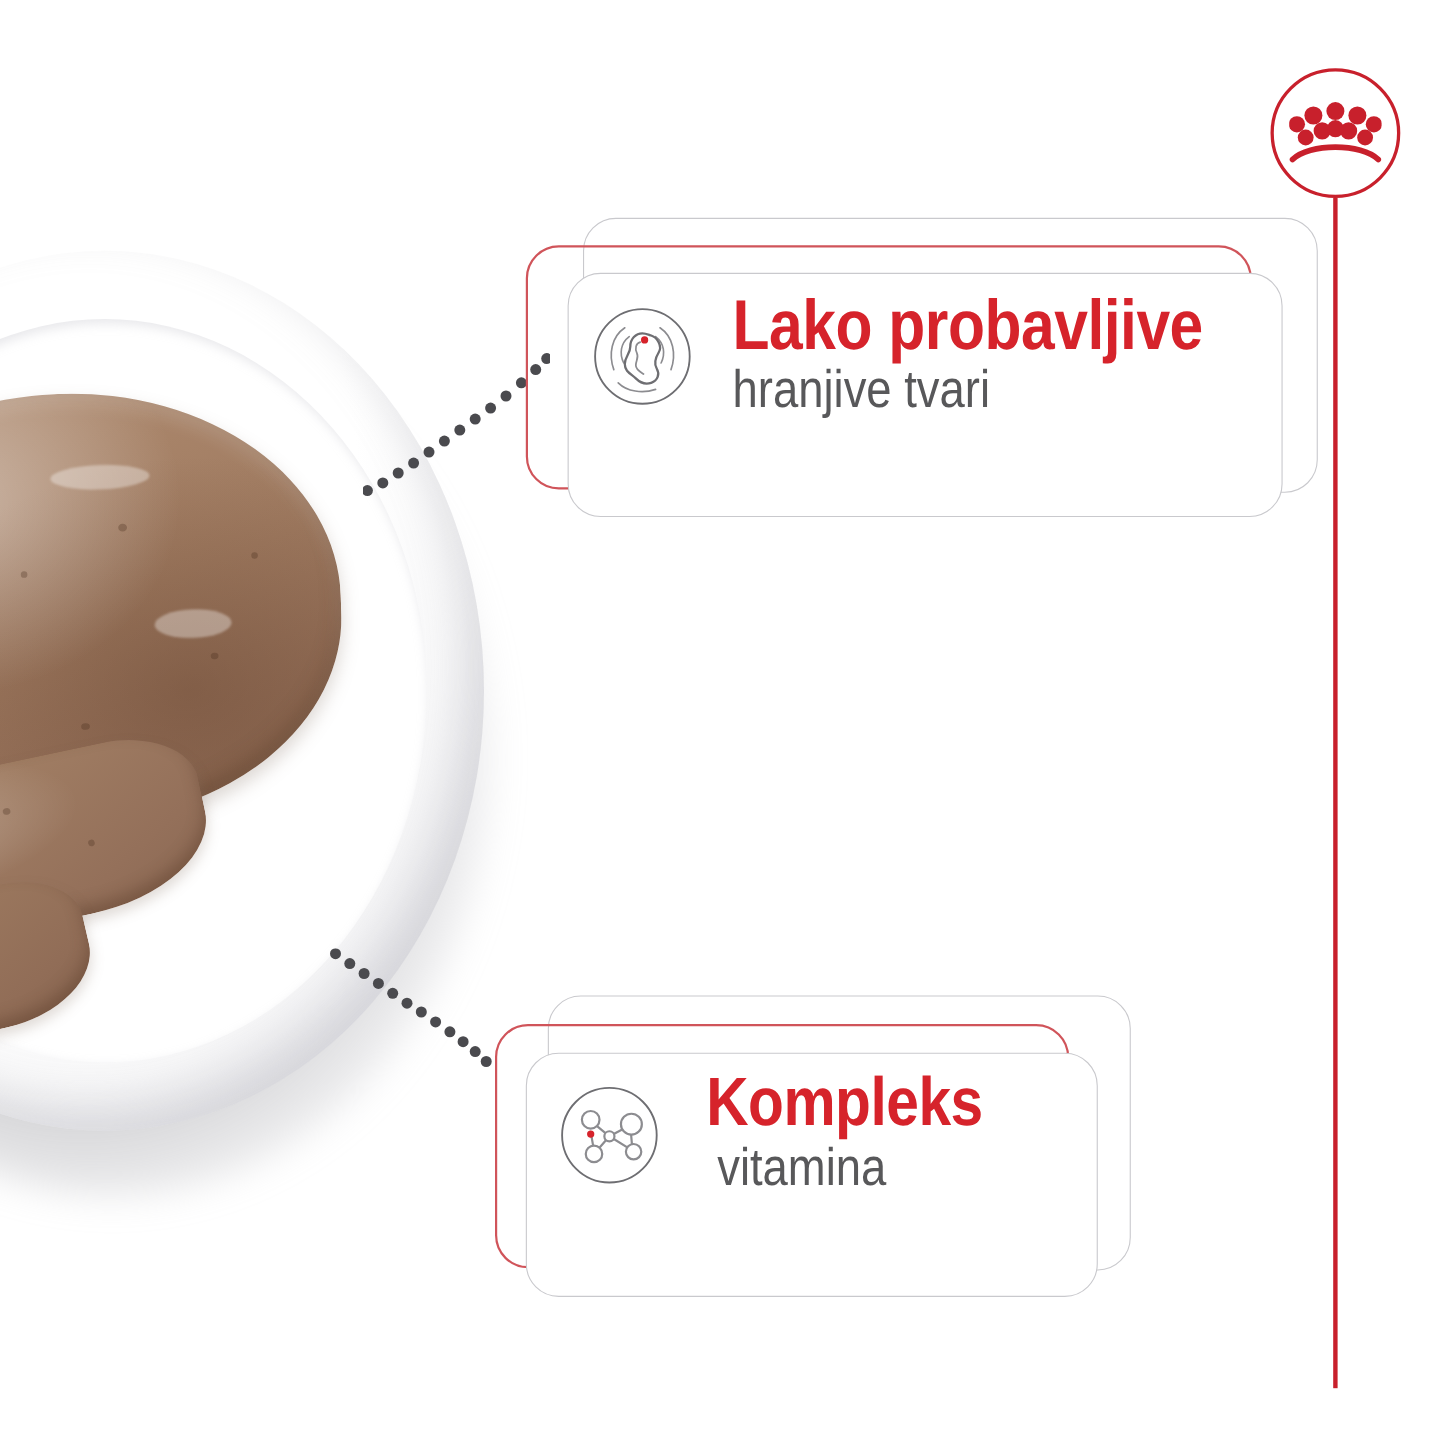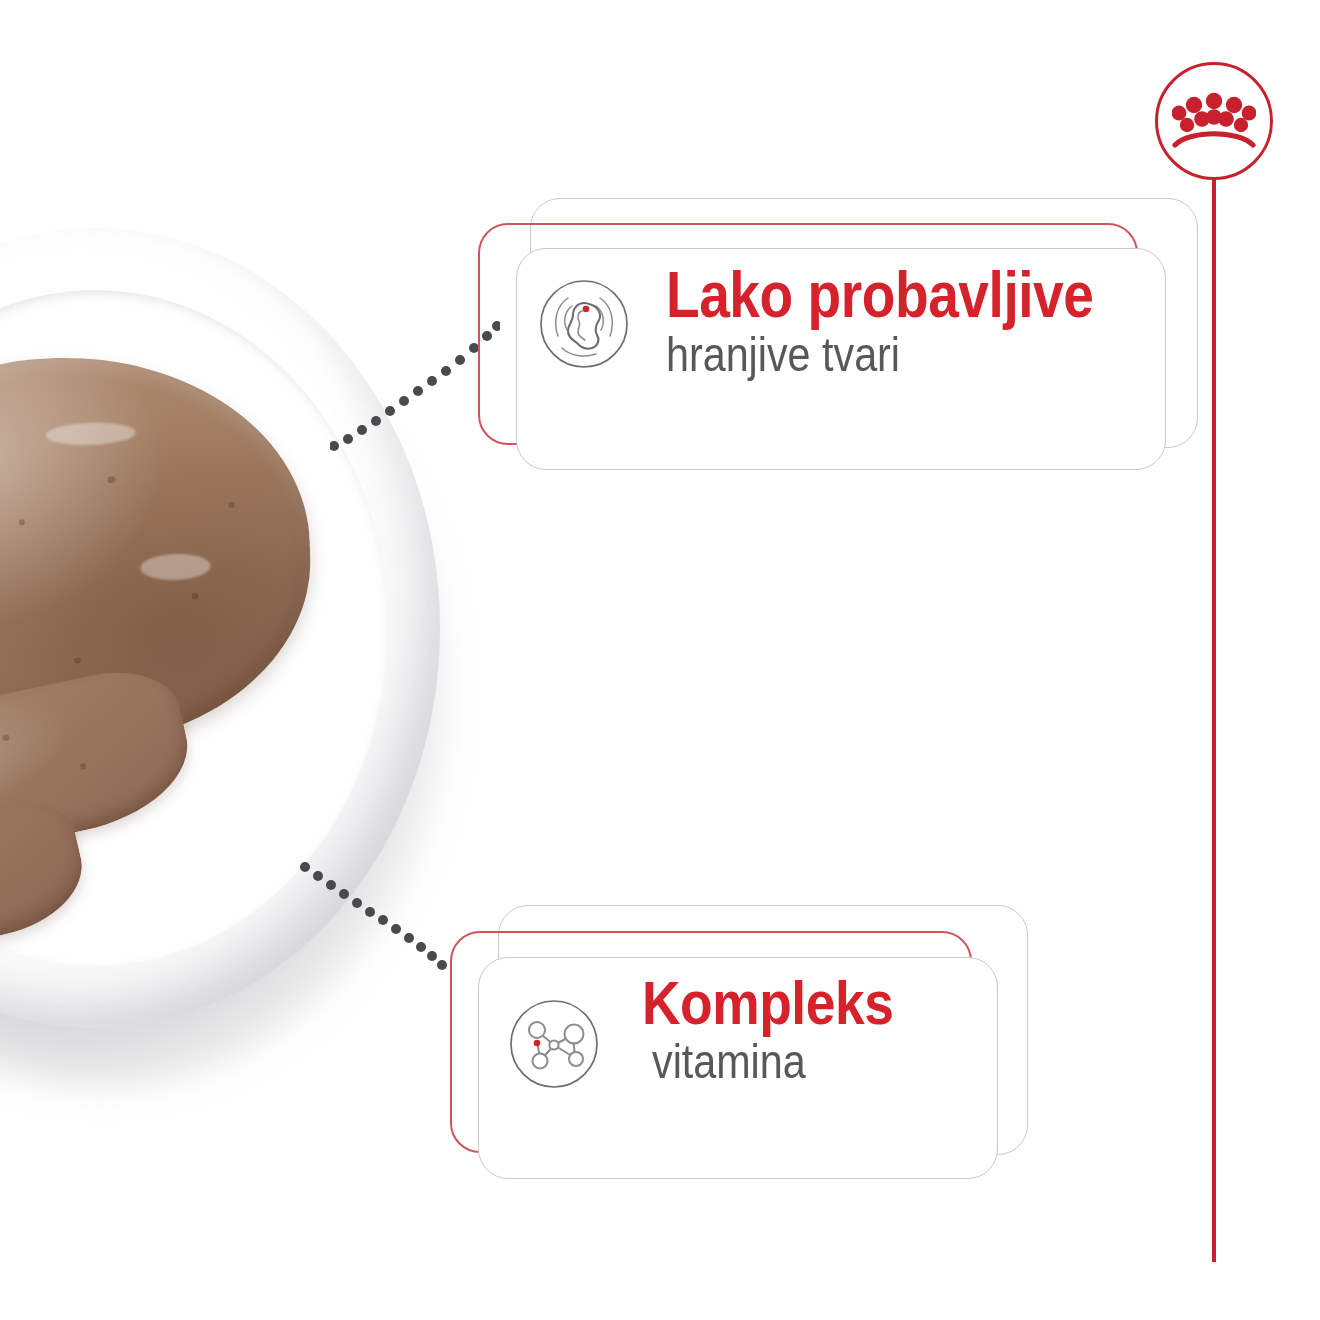--- a/index.html
+++ b/index.html
@@ -211,21 +211,21 @@
   #card-digest .layer-red   { left: 0px;   top: 25px; width: 660px; height: 222px; }
   #card-digest .layer-front { left: 38px;  top: 50px; width: 650px; height: 222px; }
   #card-digest .card-content{ left: 60px;  top: 66px; }
   #card-digest .feature-text{ margin-left: 6px; }
 
   
   #card-vitamin { left: 450px; top: 905px; width: 570px; height: 290px; }
   #card-vitamin .layer-back  { left: 48px; top: 0px;  width: 530px; height: 250px; }
   #card-vitamin .layer-red   { left: 0px;  top: 26px; width: 522px; height: 222px; }
   #card-vitamin .layer-front { left: 28px; top: 52px; width: 520px; height: 222px; }
-  #card-vitamin .card-content{ left: 58px; top: 68px; align-items: flex-end; }
+  #card-vitamin .card-content{ left: 58px; top: 68px; }
   #card-vitamin .feature-title { font-size: 62px; }
   #card-vitamin .feature-text { margin-left: 12px; }
   #card-vitamin .feature-sub { margin-left: 10px; }
 
   
   .connector { position: absolute; }
 </style>
 </head>
 <body>
 

